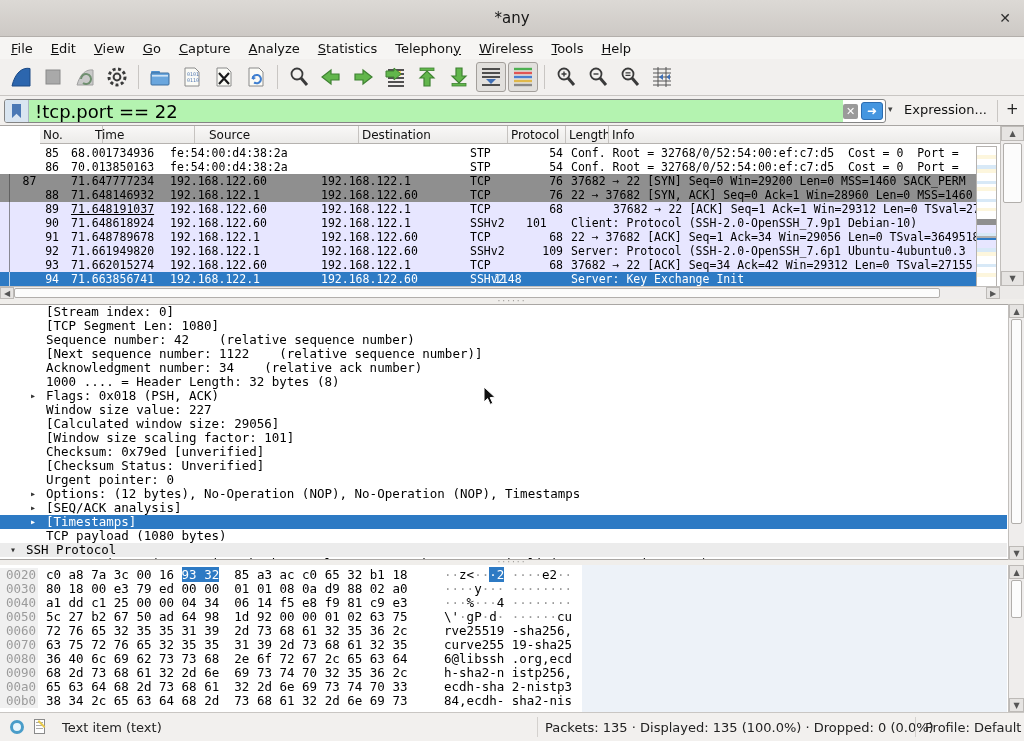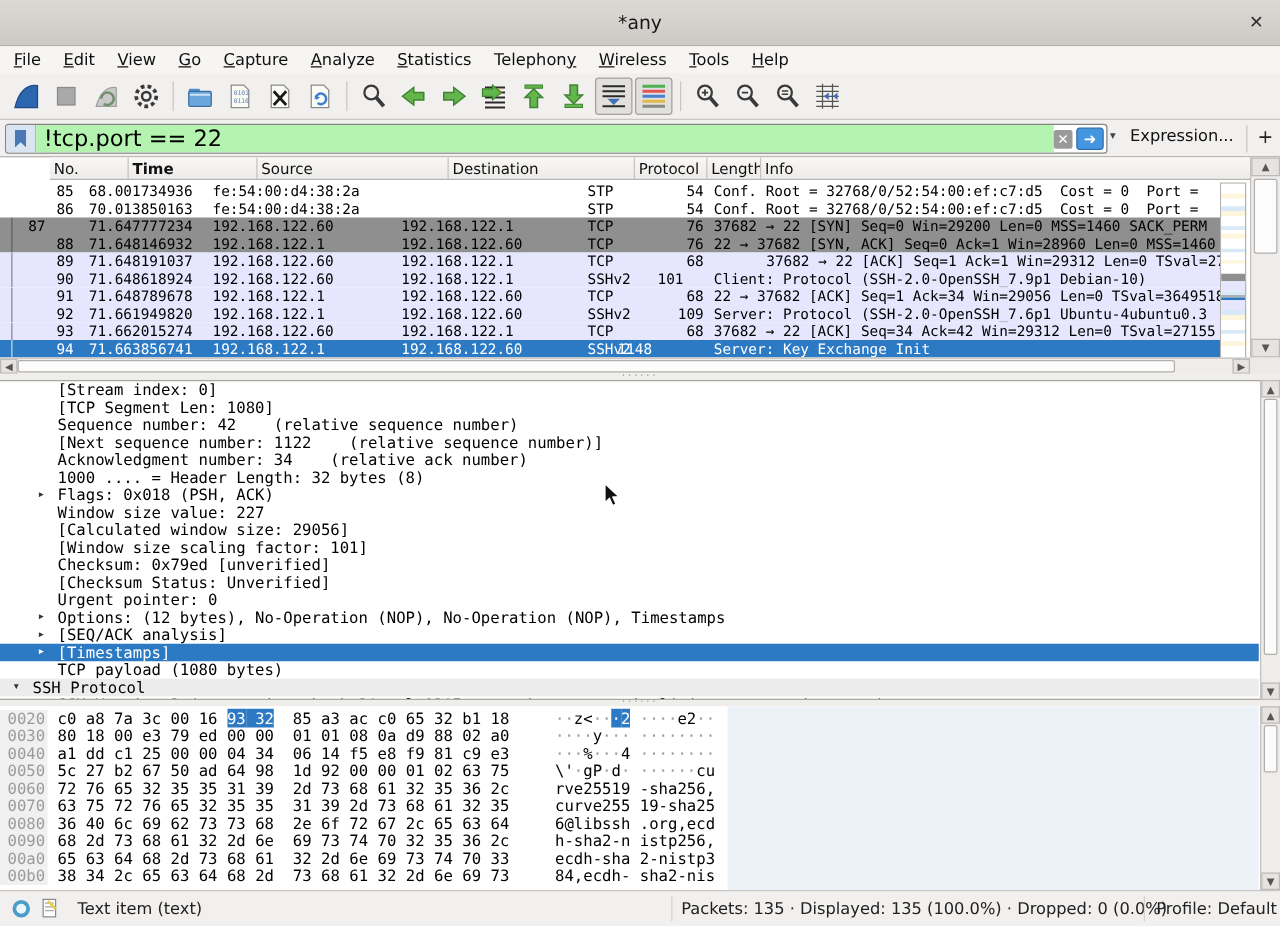--- a/index.html
+++ b/index.html
@@ -309,21 +309,21 @@
   </div>
   <span id="filter-dd">▾</span>
   <span id="expression-btn">Expression...</span>
   <span id="fsep"></span>
   <span id="add-filter-btn">+</span>
 </div>
 
 <div id="packet-list">
   <div id="plist-header">
       <div class="hcell" style="left: 0px; width: 63px;">No.</div>
-      <div class="hcell" style="left: 63px; width: 103px; font-weight: bold;">Time</div>
+      <div class="hcell" style="left: 52px; width: 103px;">Time</div>
       <div class="hcell" style="left: 166px; width: 153px;">Source</div>
       <div class="hcell" style="left: 319px; width: 149px;">Destination</div>
       <div class="hcell" style="left: 468px; width: 58px;">Protocol</div>
       <div class="hcell" style="left: 526px; width: 43px;">Length</div>
       <div class="hcell" style="left: 569px; width: 431px;">Info</div>
     </div>
   <div id="plist-rows">
       <div class="prow mono plain" style="top: 20px;">
         <span style="left: 0px; width: 63px; text-align: right; padding-right: 4px;">85</span>
         <span style="left: 63px; width: 103px; padding-left: 8px;">68.001734936</span>
@@ -358,21 +358,21 @@
         <span style="left: 63px; width: 103px; padding-left: 8px;">71.648146932</span>
         <span style="left: 166px; width: 153px; padding-left: 4px;">192.168.122.1</span>
         <span style="left: 319px; width: 149px; padding-left: 2px;">192.168.122.60</span>
         <span style="left: 468px; width: 58px; padding-left: 2px;">TCP</span>
         <span style="left: 526px; width: 43px; text-align: right; padding-right: 6px;">76</span>
         <span style="left: 569px; width: 407px; padding-left: 2px;">22 → 37682 [SYN, ACK] Seq=0 Ack=1 Win=28960 Len=0 MSS=1460</span>
       </div>
       <div class="prow mono tcp" style="top: 76px;">
         <i class="bracket"></i>
         <span style="left: 0px; width: 63px; text-align: right; padding-right: 4px;">89</span>
-        <span style="left: 63px; width: 103px; padding-left: 8px;">71.648191037</span>
+        <span style="left: 63px; width: 103px; padding-left: 8px; text-decoration: underline;">71.648191037</span>
         <span style="left: 166px; width: 153px; padding-left: 4px;">192.168.122.60</span>
         <span style="left: 319px; width: 149px; padding-left: 2px;">192.168.122.1</span>
         <span style="left: 468px; width: 58px; padding-left: 2px;">TCP</span>
         <span style="left: 526px; width: 43px; text-align: right; padding-right: 6px;">68</span>
         <span style="left: 569px; width: 407px; padding-left: 2px; margin-left: 42px;">37682 → 22 [ACK] Seq=1 Ack=1 Win=29312 Len=0 TSval=2715660</span>
       </div>
       <div class="prow mono tcp" style="top: 90px;">
         <i class="bracket"></i>
         <span style="left: 0px; width: 63px; text-align: right; padding-right: 4px;">90</span>
         <span style="left: 63px; width: 103px; padding-left: 8px;">71.648618924</span>

